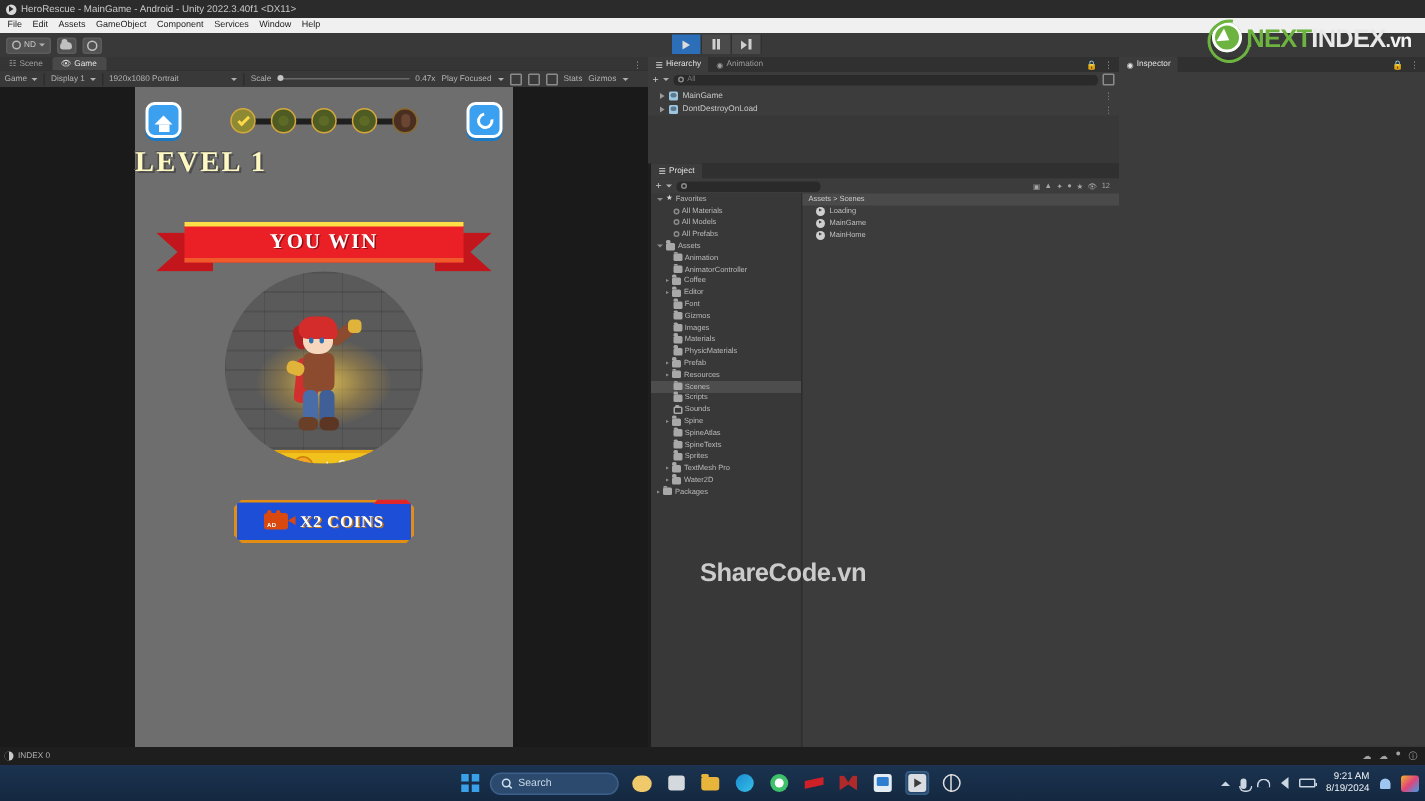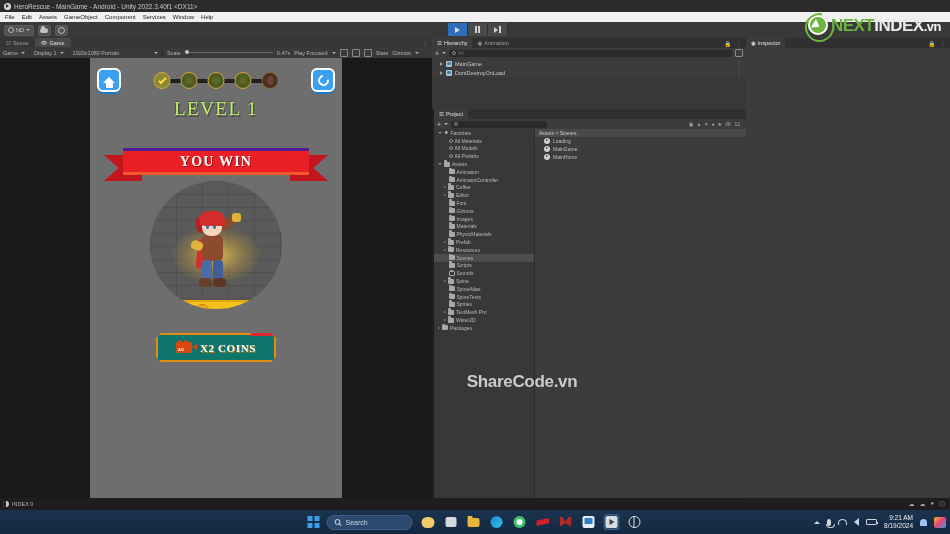--- a/index.html
+++ b/index.html
@@ -154,37 +154,37 @@
   .node.last { background:#4a2e20; border-color:#8a6a2c; }
   .node .tick {
     width:8px;height:4px;border-left:2px solid #ffd84a;border-bottom:2px solid #ffd84a;
     transform:rotate(-45deg); margin-bottom:2px;
   }
   .node .dot { width:7px;height:7px;border-radius:50%;background:#5d6a26;}
   .node .figure { width:6px;height:9px;border-radius:3px;background:#6a4632;}
   .bar { width:12px;height:4px;background:#1f1f1f; margin:0 -1px; z-index:1;}
 
   .level-title {
-    position:absolute; left:0; right:0; top:40px; text-align:center;
+    position:absolute; left:0; right:0; top:40px; 
     font-family:"Liberation Serif", serif;
-    font-size:19px; font-weight:normal; letter-spacing:1.5px;
-    color:#bef264;
+    font-size:19px; font-weight:bold; letter-spacing:1.5px;
+    color:#fef9c3;
     text-shadow: 1.5px 1.5px 0 #4d4d4d, -1px -1px 0 #4d4d4d;
   }
 
   
   .ribbon-wrap { position:absolute; left:0; right:0; top:85px; height:40px; }
   .ribbon-tail {
     position:absolute; top:12px; width:38px;height:26px; background:#c2161c;
   }
   .ribbon-tail.l { left:14px; clip-path: polygon(0 0, 100% 0, 100% 100%, 0 100%, 38% 50%); }
   .ribbon-tail.r { right:14px; clip-path: polygon(0 0, 100% 0, 62% 50%, 100% 100%, 0 100%); }
   .ribbon-body {
     position:absolute; left:33px; right:33px; top:5px; height:27px;
-    background:#ea2026; border-top:3px solid #4c1d95; border-bottom:3px solid #f05a2a;
+    background:#ea2026; border-top:3px solid #fde047; border-bottom:3px solid #f05a2a;
     display:flex; align-items:center; justify-content:center;
   }
   .ribbon-body span{
     font-family:"Liberation Serif", serif;
     font-size:14px;font-weight:bold;letter-spacing:1.2px;color:#ffffff;
     text-shadow: 1px 1px 0 #8e0f13;
   }
 
   
   .char-circle {
@@ -232,21 +232,21 @@
   }
   .coin::after{content:'';position:absolute;left:3px;top:3px;width:6px;height:6px;border-radius:50%;border:1.5px solid #c97d0c;}
   .coin-amt {
     font-family:"Liberation Serif", serif; font-size:11px; font-weight:bold;
     color:#ffffff; text-shadow:1px 1px 0 #b8860b; letter-spacing:.5px;
   }
 
   
   .btn-x2 {
     position:absolute; left:50%; top:275px; transform:translateX(-50%);
-    width:120px;height:29px; background:#0f766e;
+    width:120px;height:29px; background:#1d4ed8;
     border:2px solid #e38d12;
     clip-path: polygon(5px 0, calc(100% - 5px) 0, 100% 5px, 100% calc(100% - 5px), calc(100% - 5px) 100%, 5px 100%, 0 calc(100% - 5px), 0 5px);
     display:flex;align-items:center;justify-content:center;gap:8px;
   }
   .ad-ic { width:16px;height:11px;border-radius:2px;background:#d9480f;position:relative;}
   .ad-ic::after{content:'';position:absolute;right:-5px;top:2px;width:0;height:0;border-top:3.5px solid transparent;border-bottom:3.5px solid transparent;border-right:5px solid #d9480f;}
   .ad-ic span{position:absolute;left:2px;bottom:1px;font-size:4px;color:#fff;font-weight:bold;letter-spacing:.2px;}
   .ad-ic i{position:absolute;top:-2.5px;width:3px;height:3px;border-radius:50%;background:#d9480f;display:block;}
   .ad-ic i.a{left:2px;} .ad-ic i.b{left:8px;}
   .btn-x2 .lbl {

